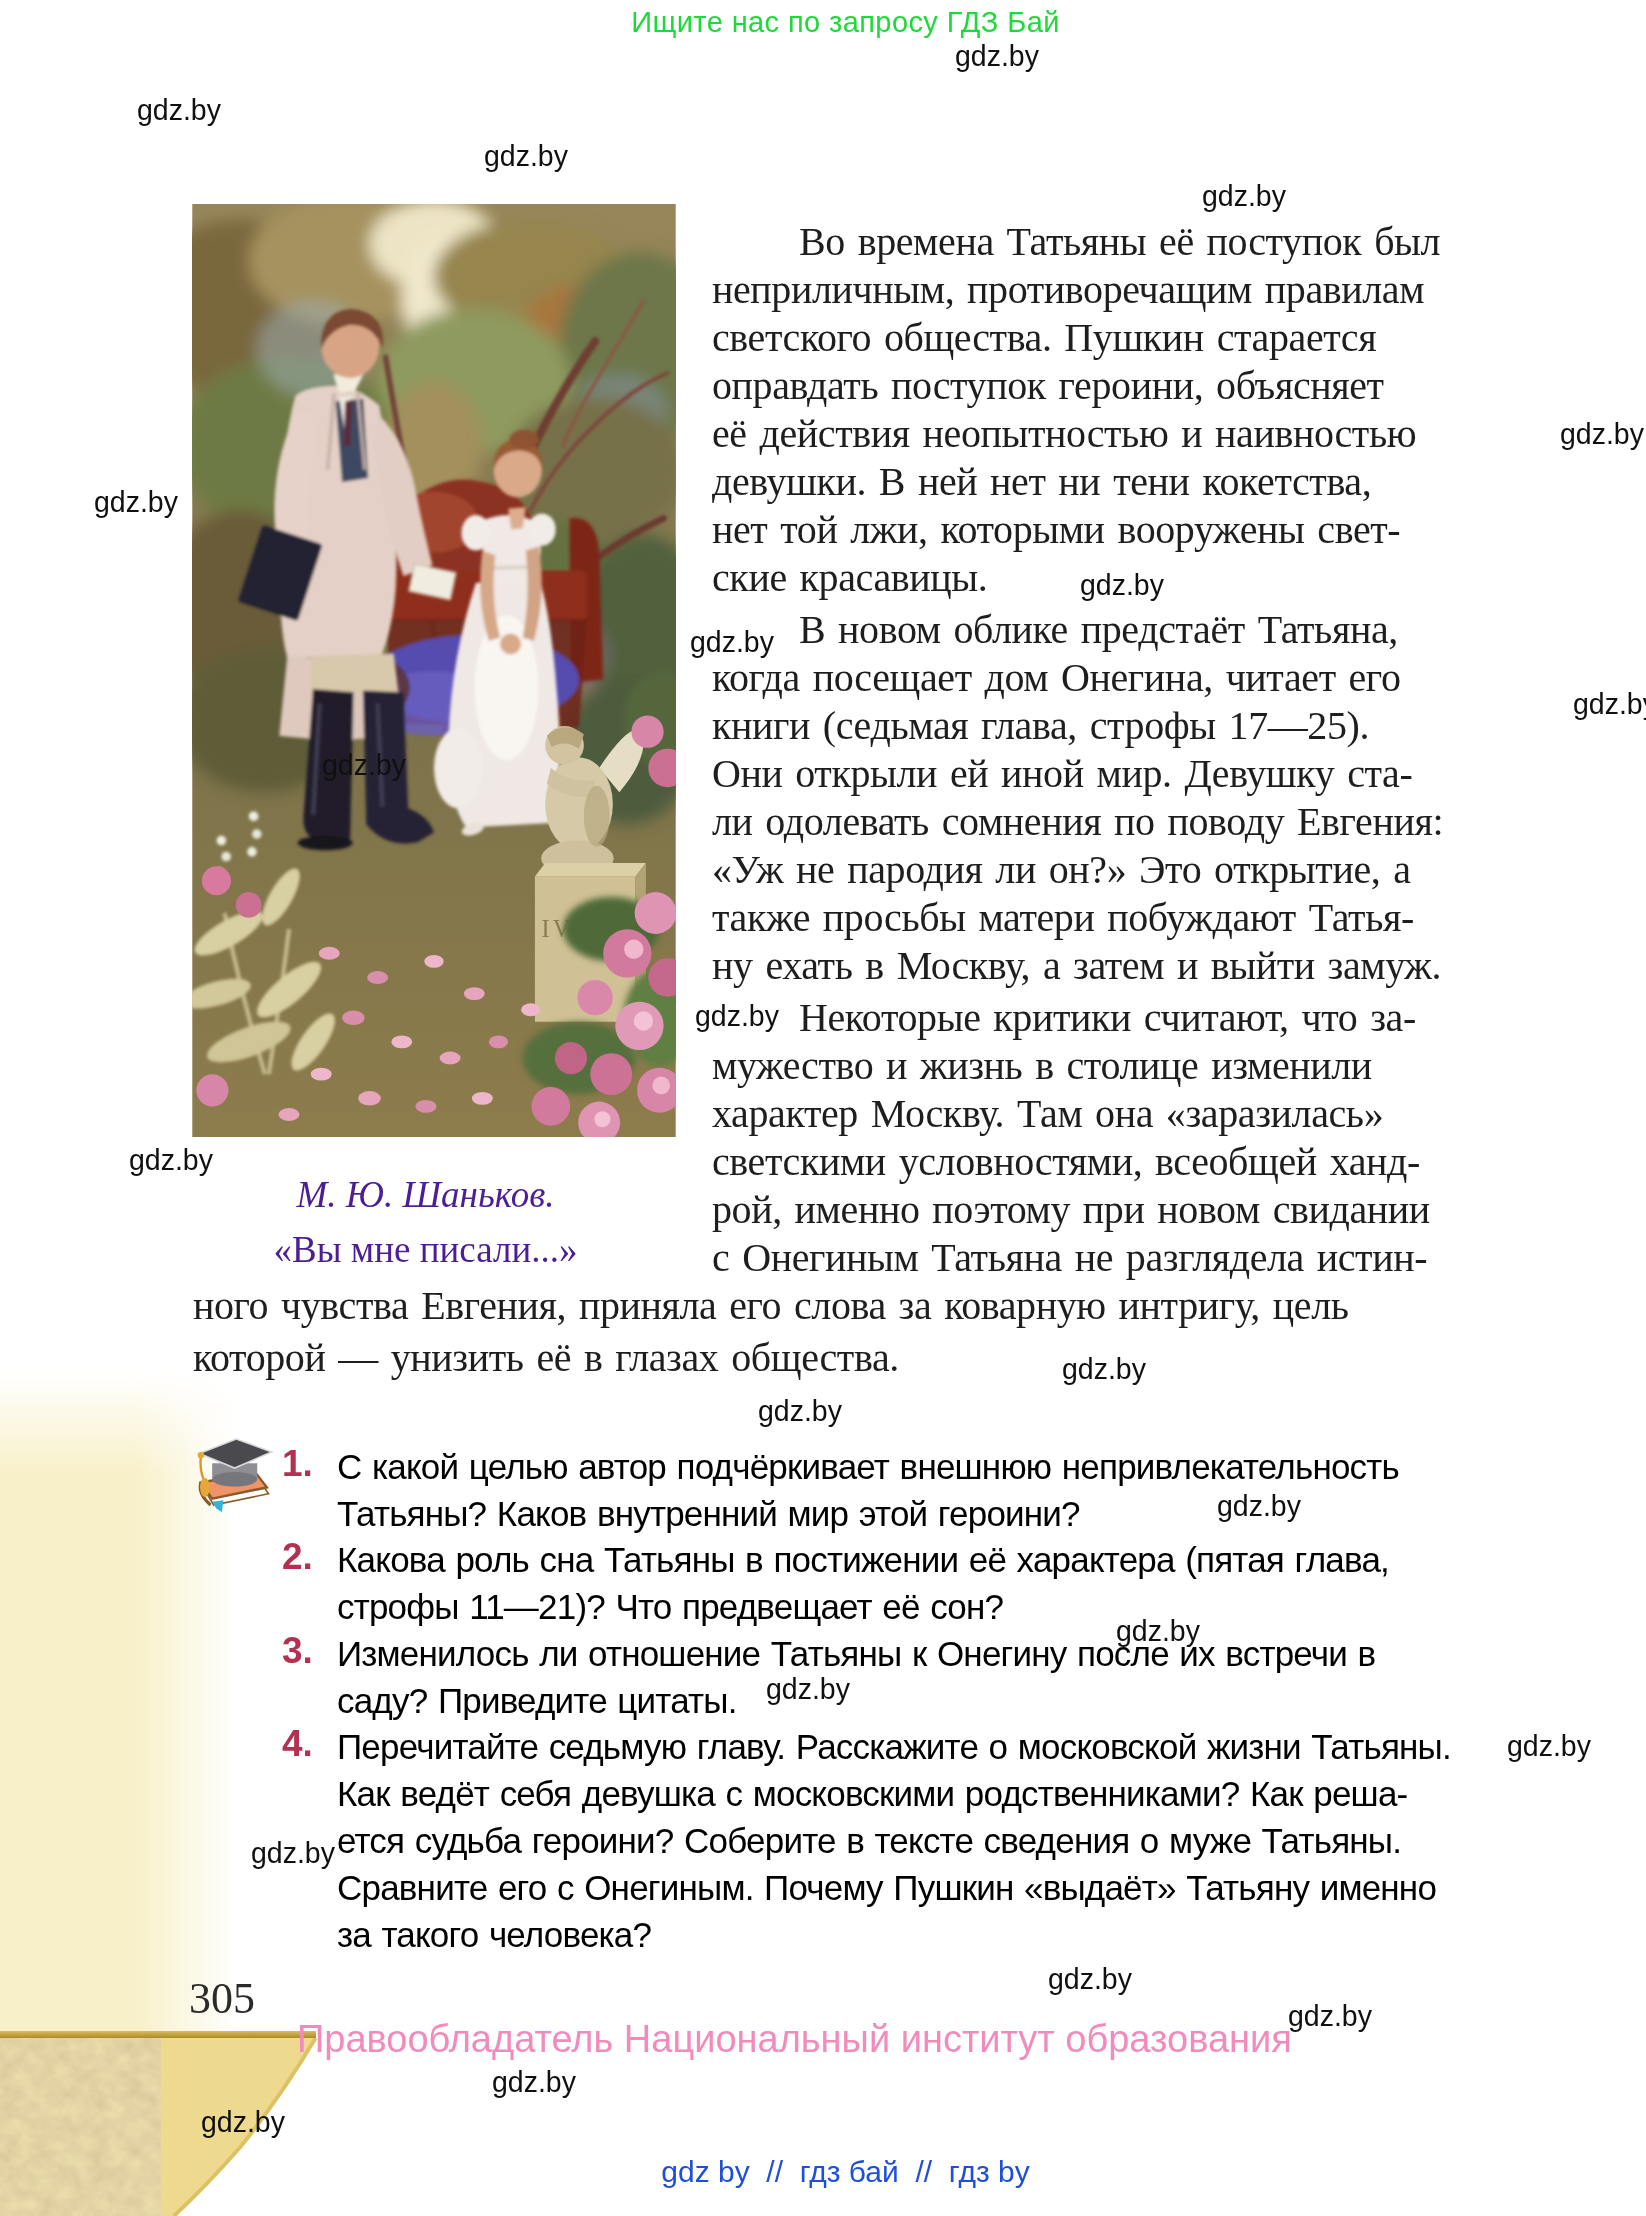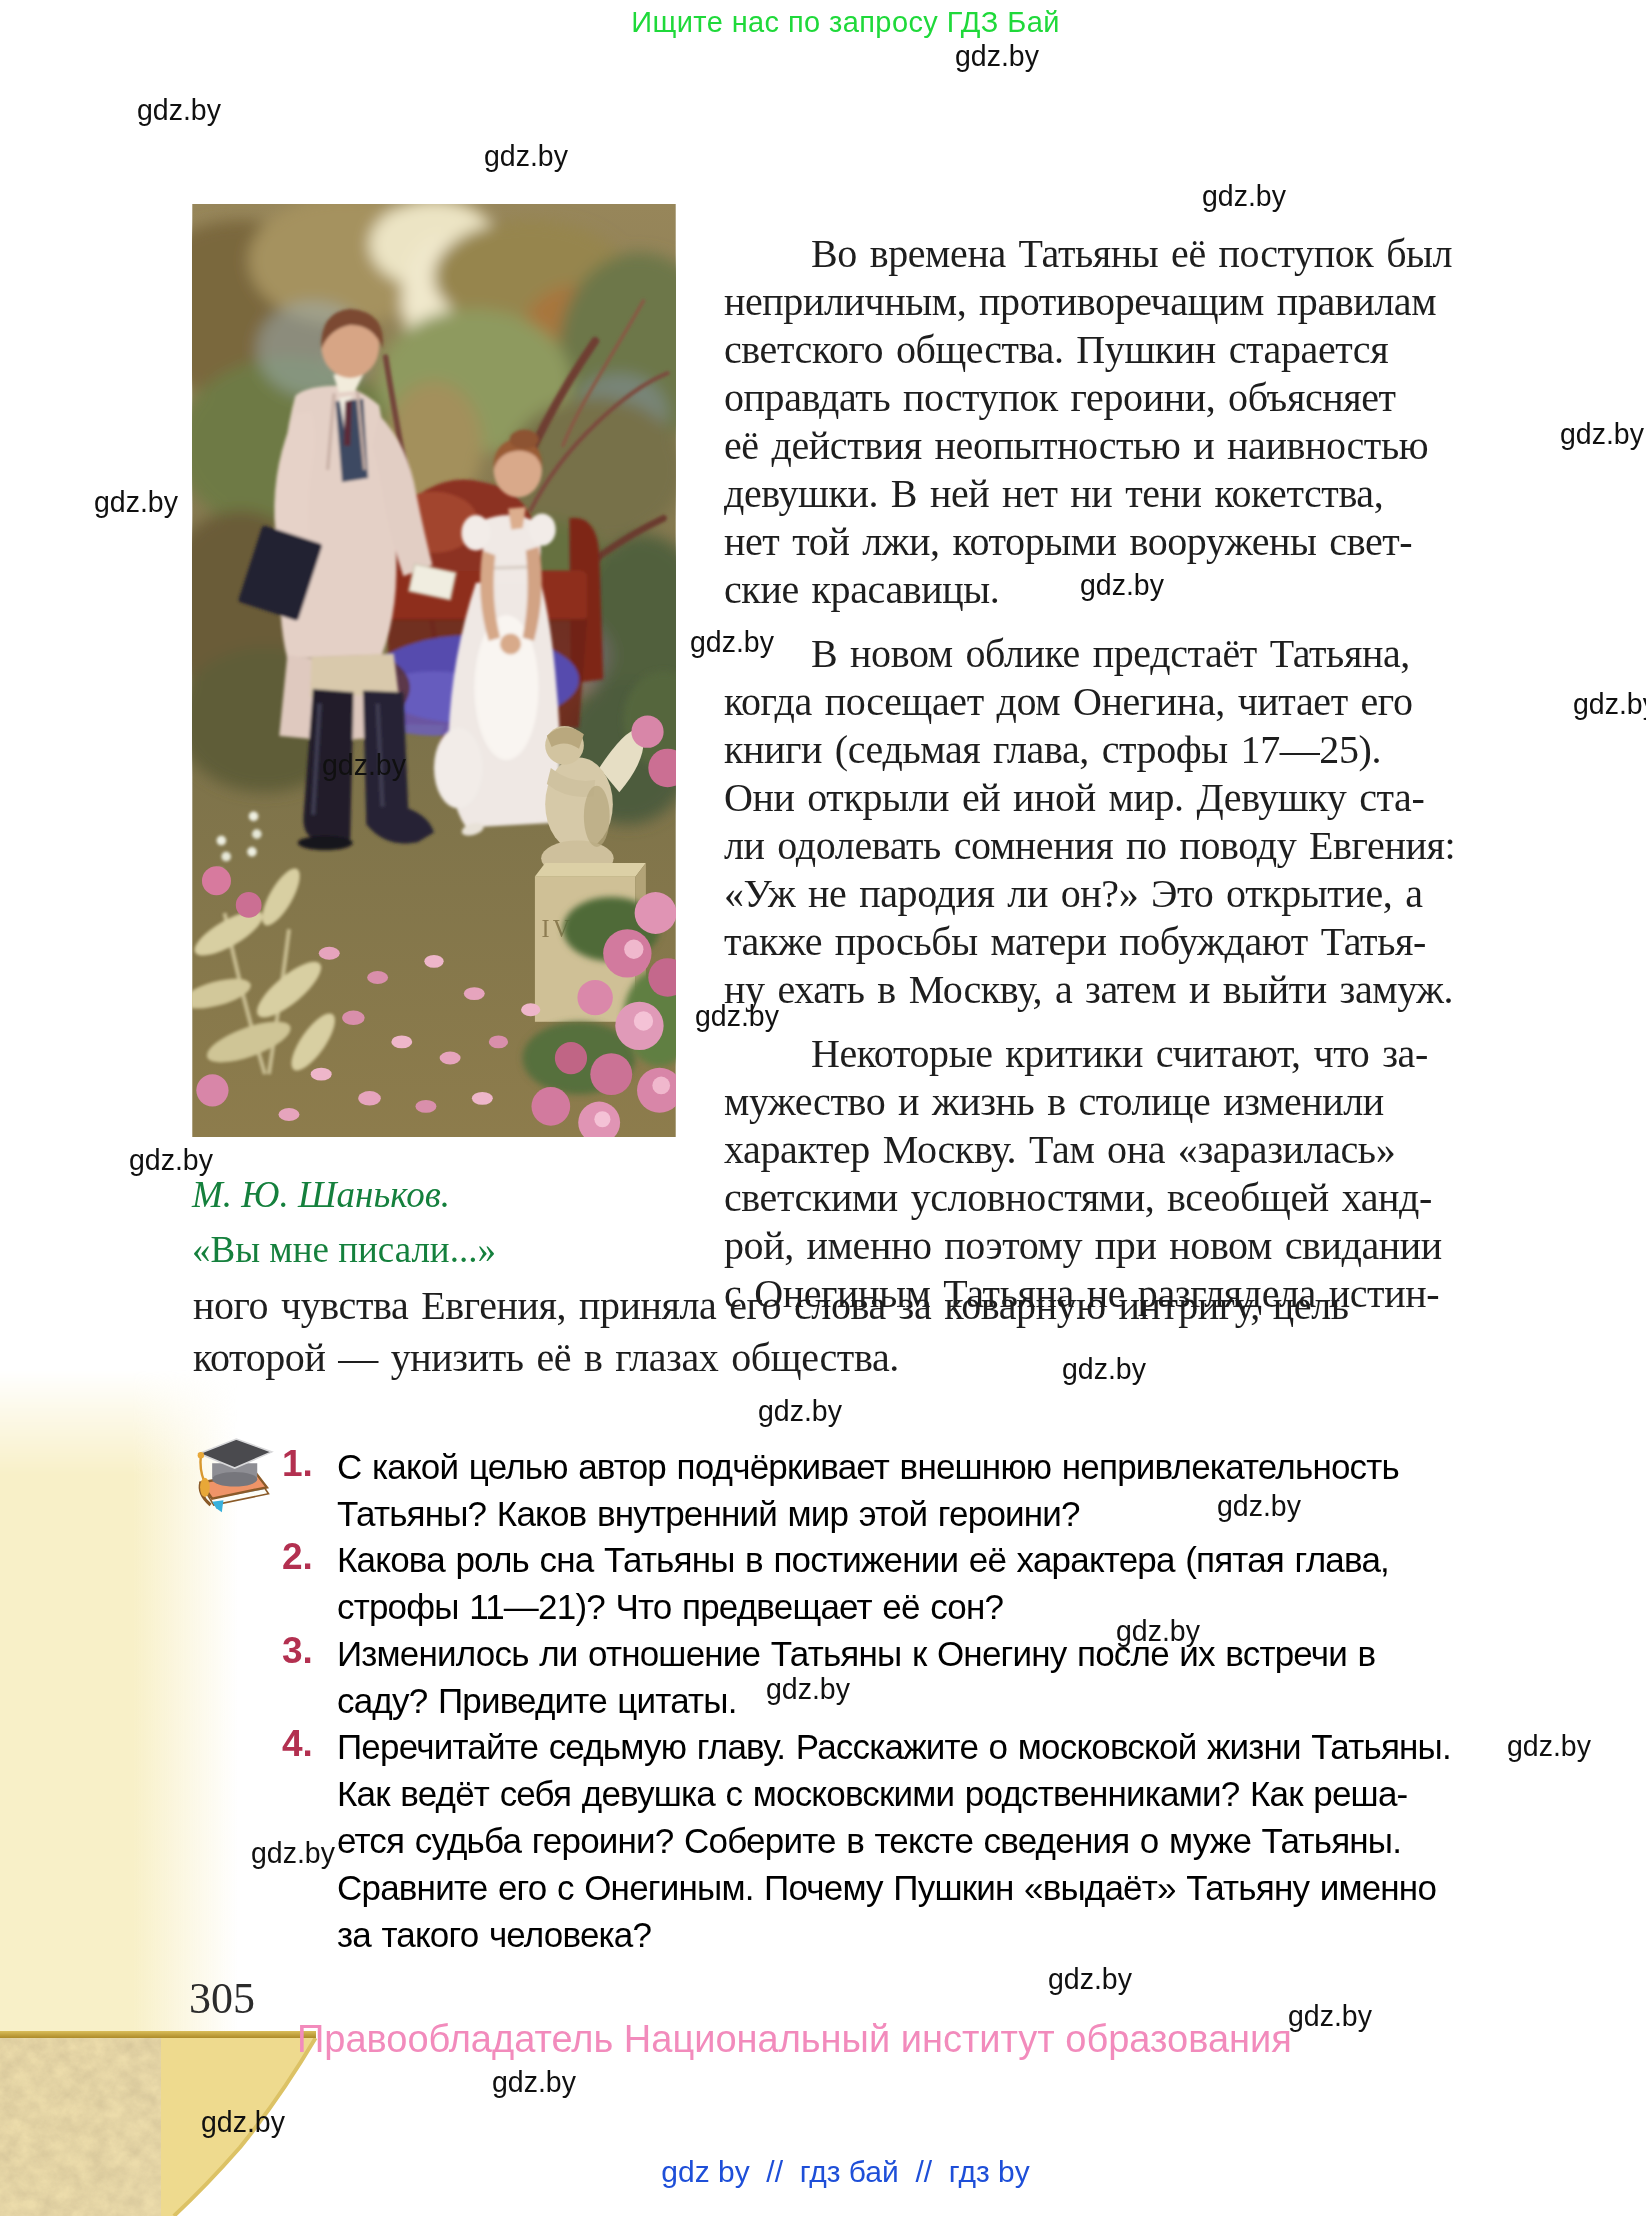--- a/index.html
+++ b/index.html
@@ -10,31 +10,31 @@
   .promo{position:absolute;left:0;right:0;top:6.4px;text-align:center;
          font-size:29px;color:#1fd93a;letter-spacing:0.4px;}
 
   
   .wm{position:absolute;font-size:30px;color:#101010;white-space:nowrap;
       transform:scaleX(.95);transform-origin:left top;z-index:40;
       font-family:"Liberation Sans",sans-serif;}
 
   
   .painting{position:absolute;left:192px;top:204px;width:484px;height:933px;z-index:5;}
-  .caption{position:absolute;left:192px;top:1167px;width:451px;text-align:left;z-index:6;
-           font-family:"Liberation Serif","DejaVu Serif",serif;color:#15803d;}
+  .caption{position:absolute;left:200px;top:1167px;width:451px;text-align:center;z-index:6;
+           font-family:"Liberation Serif","DejaVu Serif",serif;color:#4c1d95;}
   .caption .cap1{font-style:italic;font-size:37px;line-height:55px;}
   .caption .cap2{font-size:37px;line-height:56px;}
 
   
   .bodycol{position:absolute;left:708px;top:214px;width:842px;z-index:6;
            font-family:"Liberation Serif","DejaVu Serif",serif;
            font-size:40px;line-height:48px;color:#1e1e1e;
            letter-spacing:-0.4px;word-spacing:3.2px;}
-  .bodycol p{margin:16px;white-space:pre-line;text-indent:87px;}
+  .bodycol p{margin:4px;white-space:pre-line;text-indent:87px;}
   .fullwidth{position:absolute;left:193px;top:1280px;width:1354px;z-index:6;
              font-family:"Liberation Serif","DejaVu Serif",serif;
              font-size:40px;line-height:52px;color:#1e1e1e;
              letter-spacing:-0.4px;word-spacing:3.2px;white-space:pre-line;}
 
   
   .q-icon{position:absolute;left:188px;top:1431px;width:95px;height:95px;z-index:7;}
   .question{position:absolute;left:282px;width:1265px;z-index:7;}
   .q-num{position:absolute;left:0;top:0;font-size:37px;font-weight:bold;color:#b33050;}
   .q-text{position:absolute;left:55px;top:0;width:1209px;font-size:35px;line-height:47px;

